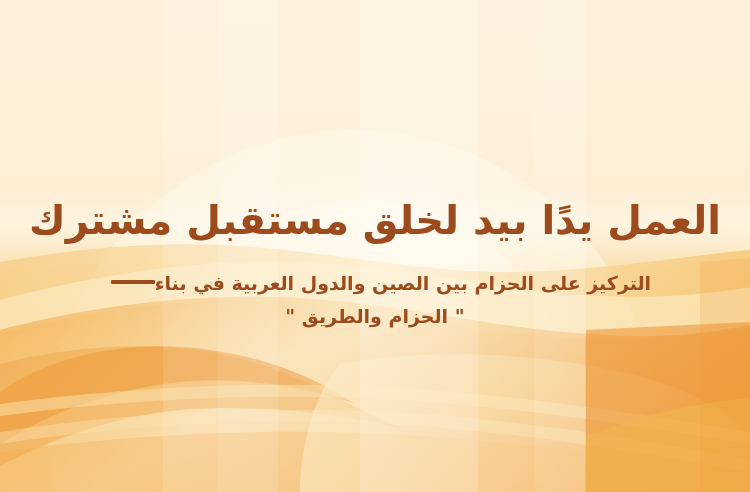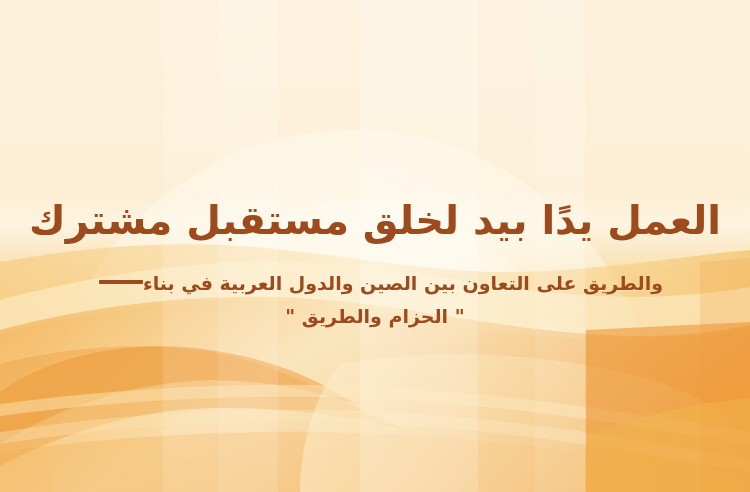--- a/index.html
+++ b/index.html
@@ -212,19 +212,19 @@
     <div class="band b4"></div>
     <div class="band b5"></div>
     <div class="band b6"></div>
   </div>
 
   <div class="content">
     <h1 class="headline">العمل يدًا بيد لخلق مستقبل مشترك</h1>
 
     <div class="subtitle">
       <span class="sub-line">
-        <span>والطريق على التعاون بين الصين والدول العربية في بناء</span><span class="em-dash"></span>
+        <span>التركيز على الحزام بين الصين والدول العربية في بناء</span><span class="em-dash"></span>
       </span>
       <span class="sub-line">" الحزام والطريق "</span>
     </div>
   </div>
 
 </div>
 
 </body></html>

